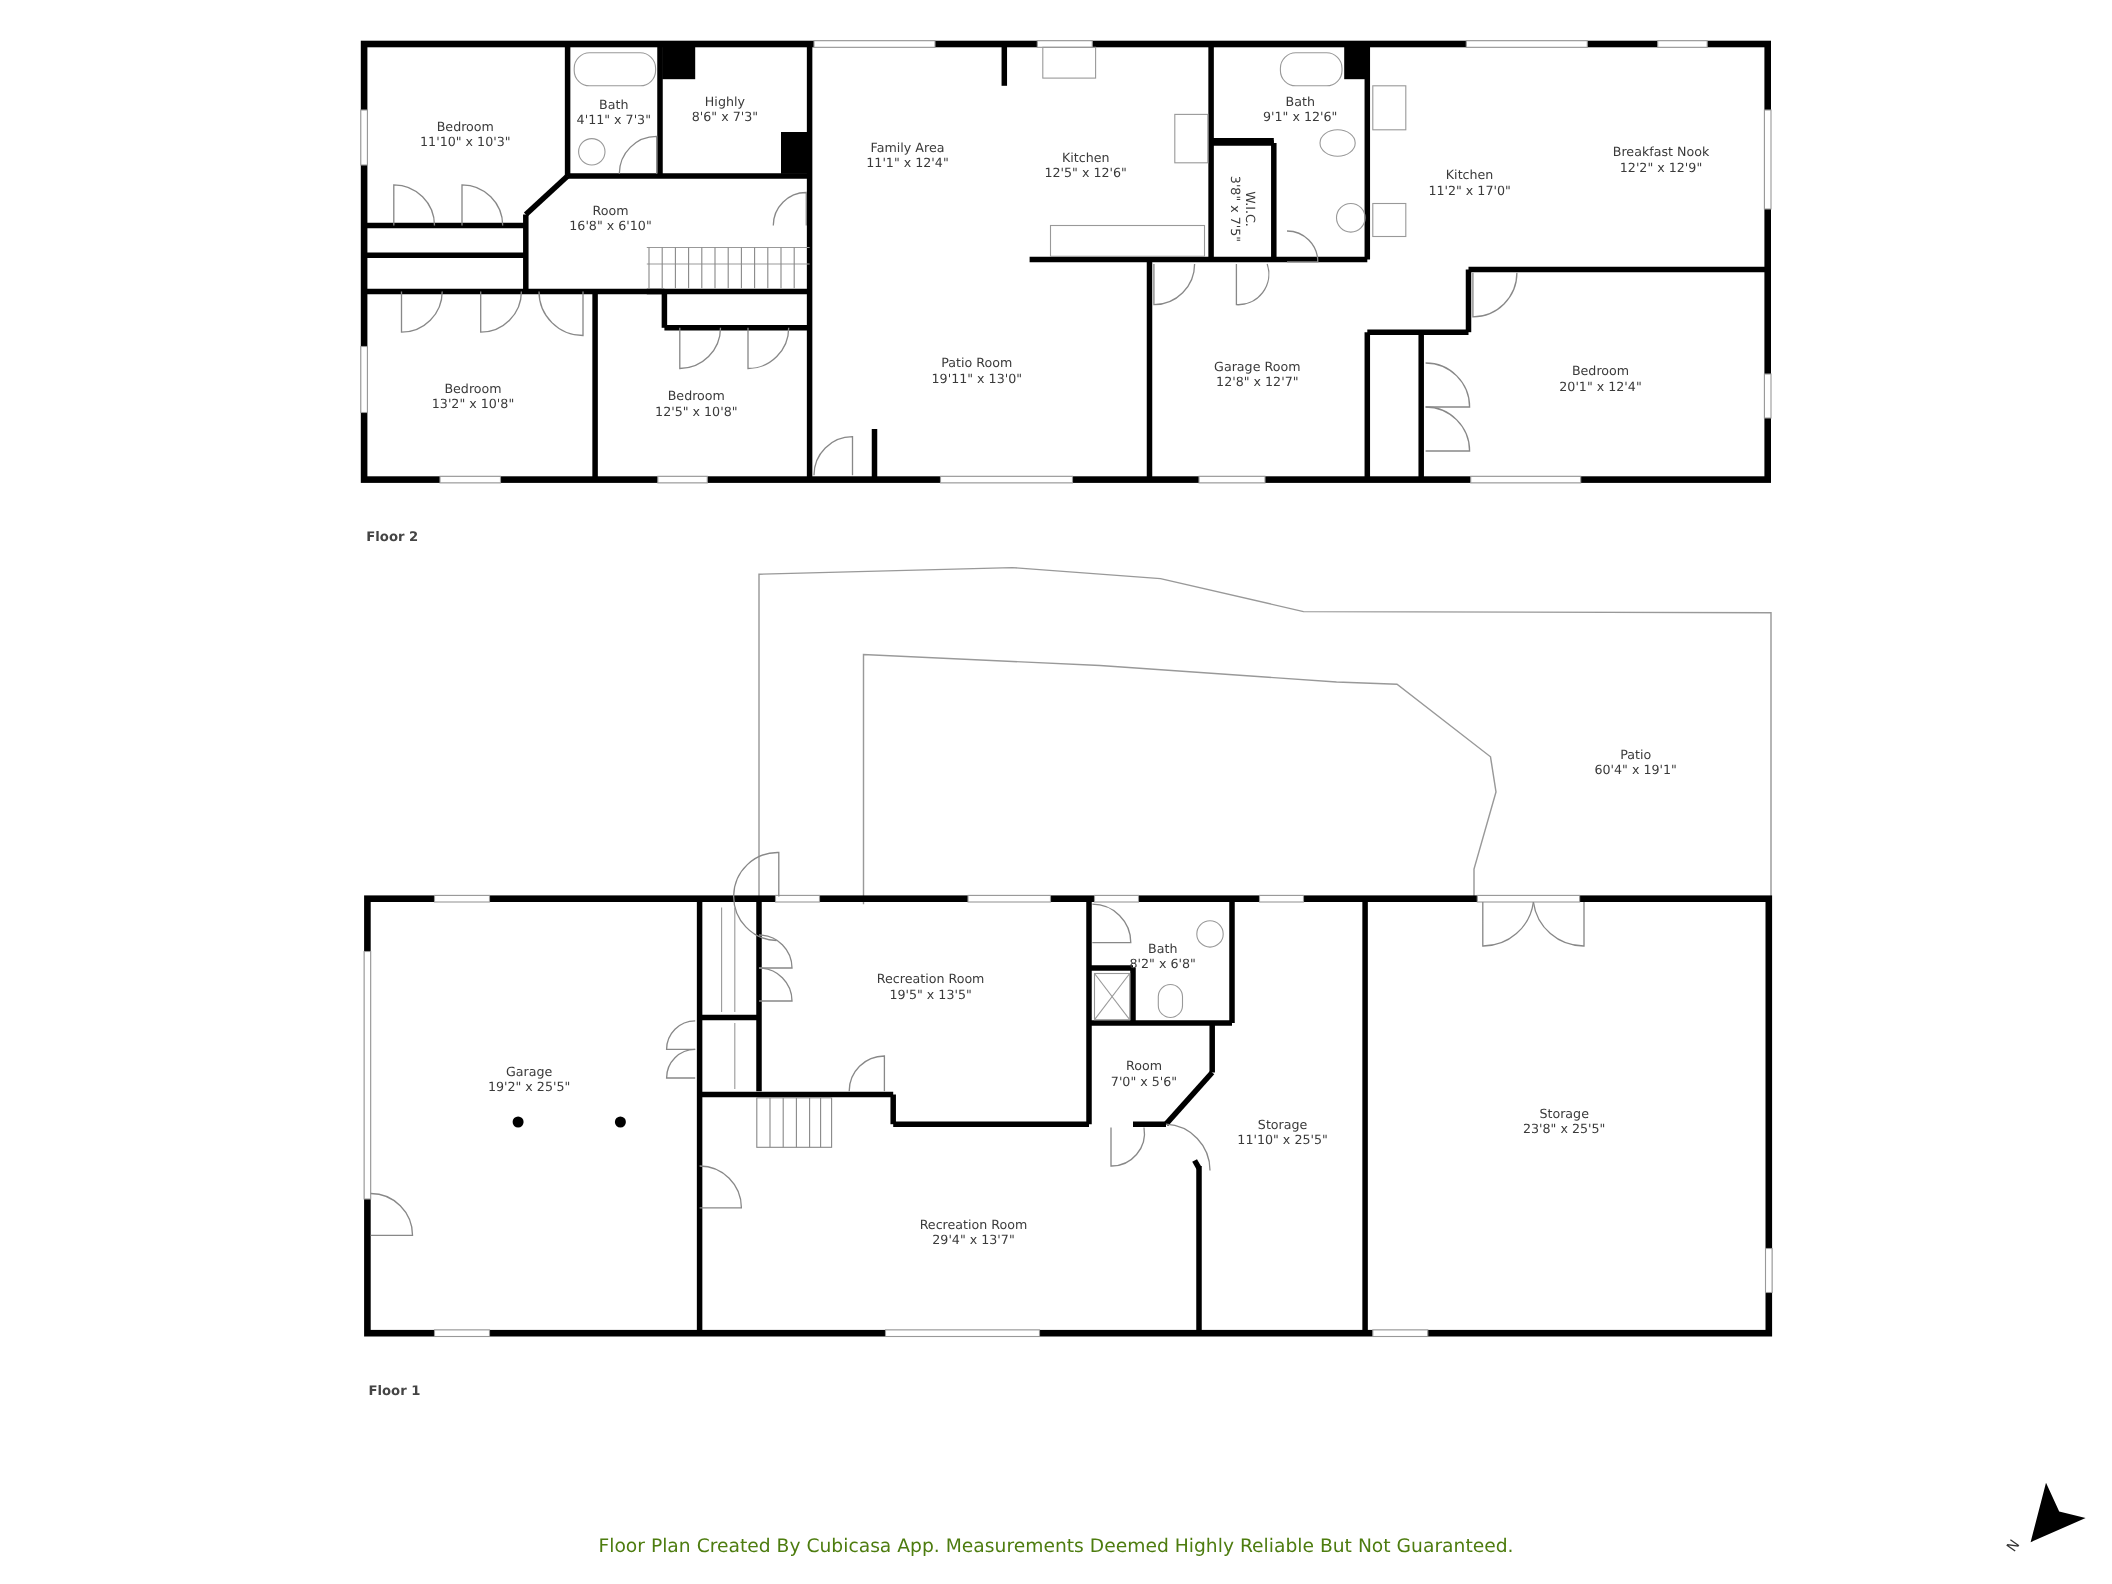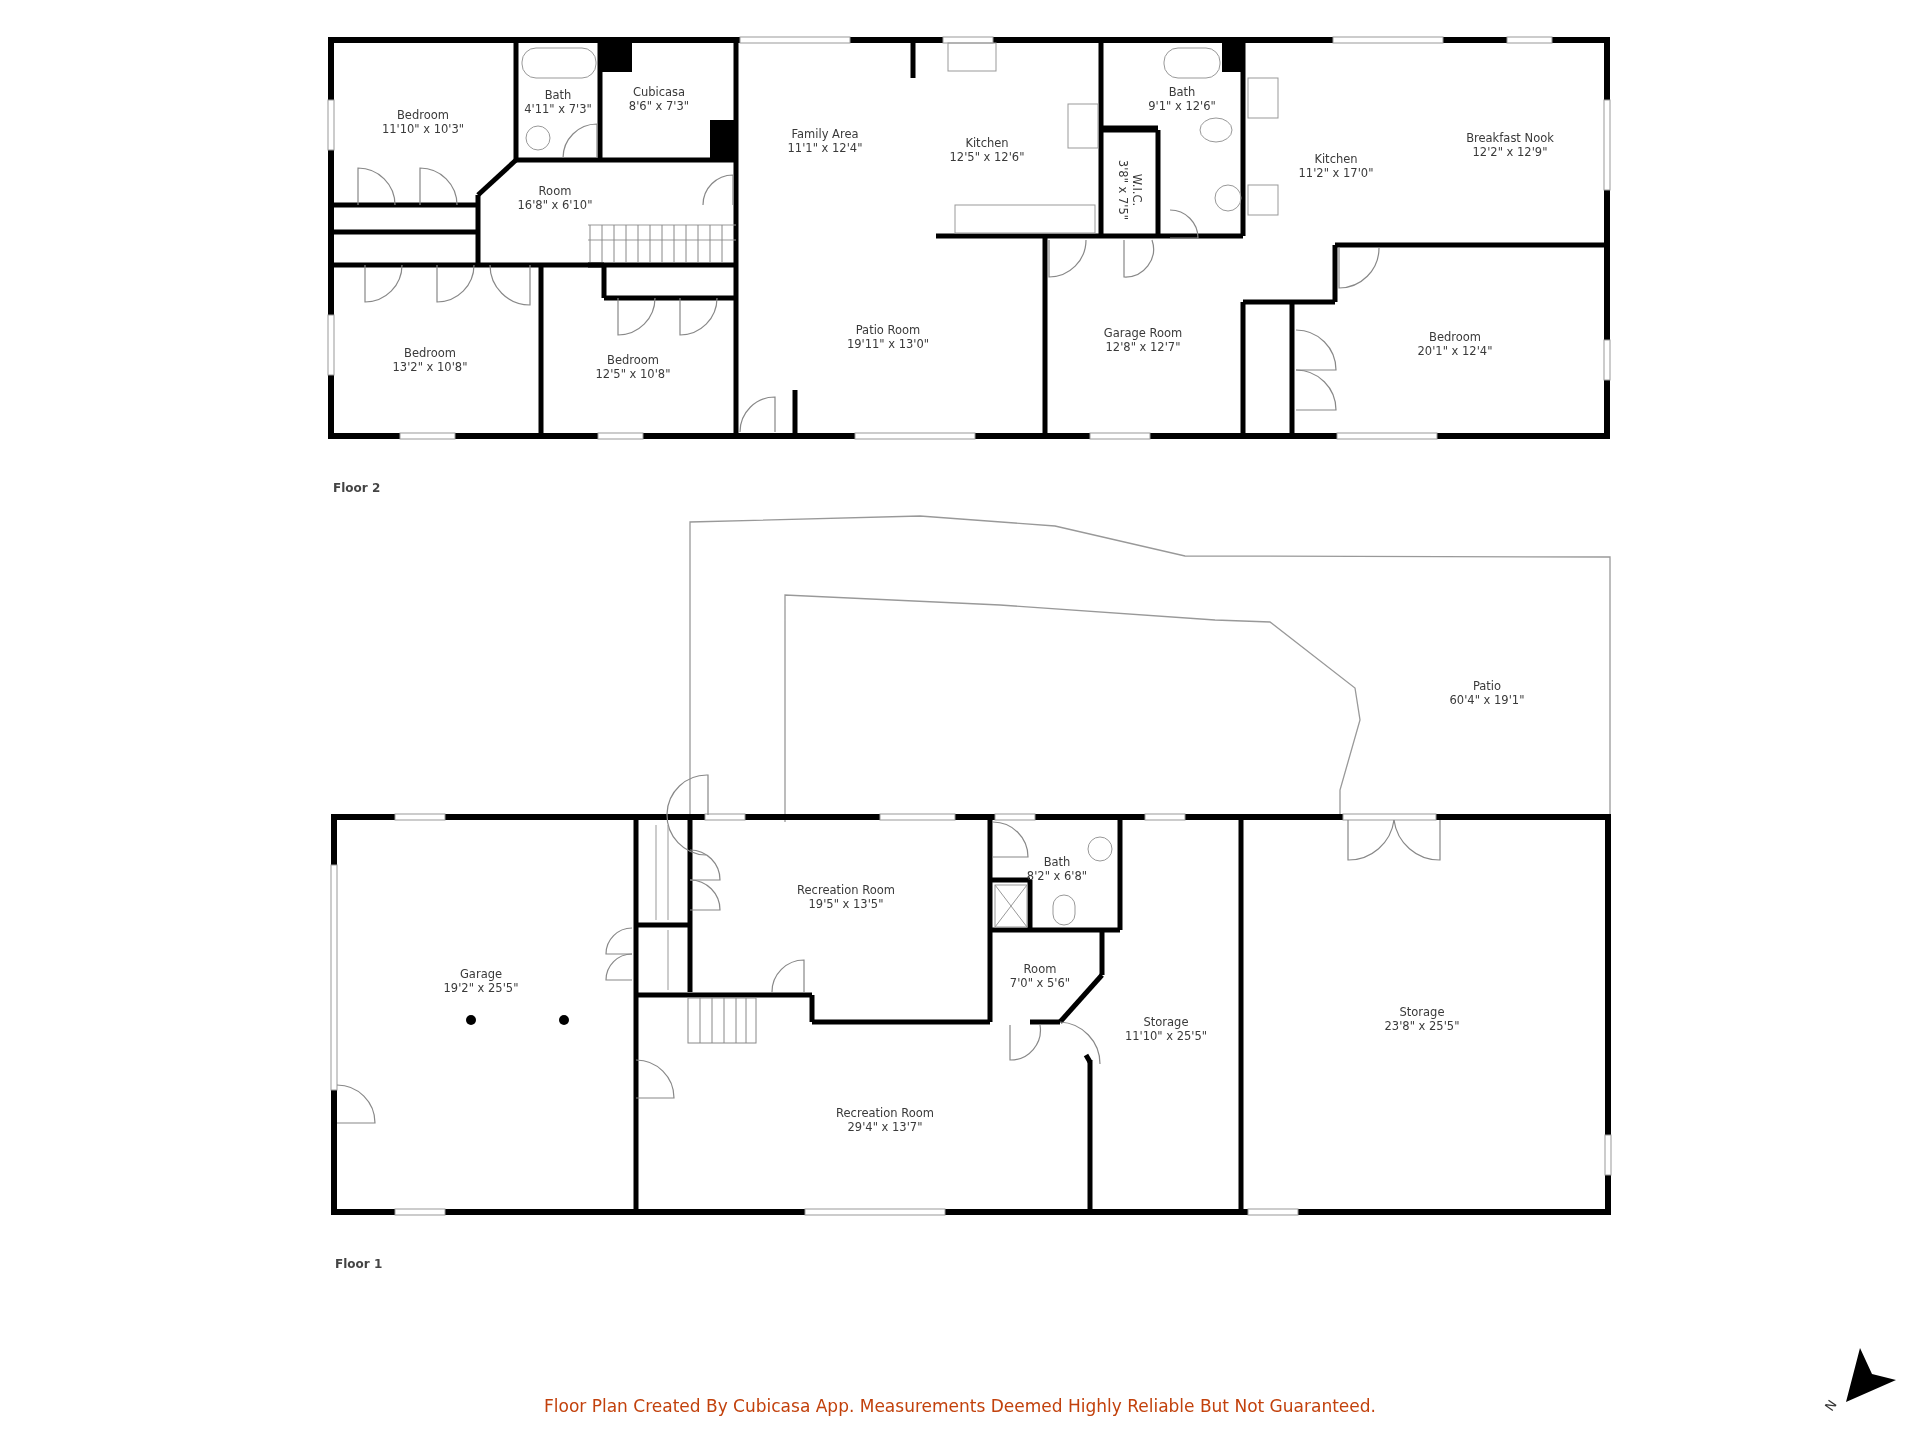--- a/index.html
+++ b/index.html
@@ -2,21 +2,21 @@
 <html><head>
 <meta charset="utf-8">
 <style>
   html, body { margin:0; padding:0; background:#ffffff; }
   body { width:1920px; height:1440px; position:relative; overflow:hidden; font-family:"DejaVu Sans", sans-serif; }
   #plan { position:absolute; left:0; top:0; }
   .room-label { position:absolute; transform:translate(-50%,-50%); text-align:center; color:#3a3a3a; font-size:11.5px; line-height:14px; white-space:nowrap; }
   .room-label .dim { display:block; }
   .room-label.vertical { transform:translate(-50%,-50%) rotate(90deg); }
   .floor-label { position:absolute; font-size:12px; color:#444; font-weight:bold; }
-  .disclaimer { position:absolute; left:0; width:100%; top:1396px; text-align:center; font-family:"DejaVu Sans", sans-serif; font-size:17px; color:#c2410c; }
+  .disclaimer { position:absolute; left:0; width:100%; top:1396px; text-align:center; font-family:"DejaVu Sans", sans-serif; font-size:17px; color:#4d7c0f; }
   .north { position:absolute; left:1820px; top:1340px; width:80px; height:80px; }
 </style>
 </head>
 <body>
 
 <svg id="plan" width="1920" height="1440" viewBox="0 0 1920 1440" xmlns="http://www.w3.org/2000/svg">
   <g>
 
     <g fill="none" stroke="#000" stroke-width="6">
       <rect x="331" y="40" width="1276" height="396"></rect>
@@ -209,21 +209,21 @@
     <g fill="#000">
       <circle cx="471" cy="1020" r="5"></circle>
       <circle cx="564" cy="1020" r="5"></circle>
     </g>
   </g>
 </svg>
 
 <div>
   <div class="room-label" style="left:423px;top:122px"><span>Bedroom</span><span class="dim">11'10" x 10'3"</span></div>
   <div class="room-label" style="left:558px;top:102px"><span>Bath</span><span class="dim">4'11" x 7'3"</span></div>
-  <div class="room-label" style="left:659px;top:99px"><span>Cubicasa</span><span class="dim">8'6" x 7'3"</span></div>
+  <div class="room-label" style="left:659px;top:99px"><span>Highly</span><span class="dim">8'6" x 7'3"</span></div>
   <div class="room-label" style="left:555px;top:198px"><span>Room</span><span class="dim">16'8" x 6'10"</span></div>
   <div class="room-label" style="left:825px;top:141px"><span>Family Area</span><span class="dim">11'1" x 12'4"</span></div>
   <div class="room-label" style="left:987px;top:150px"><span>Kitchen</span><span class="dim">12'5" x 12'6"</span></div>
   <div class="room-label" style="left:1182px;top:99px"><span>Bath</span><span class="dim">9'1" x 12'6"</span></div>
   <div class="room-label vertical" style="left:1130px;top:190px"><span>W.I.C.</span><span class="dim">3'8" x 7'5"</span></div>
   <div class="room-label" style="left:1336px;top:166px"><span>Kitchen</span><span class="dim">11'2" x 17'0"</span></div>
   <div class="room-label" style="left:1510px;top:145px"><span>Breakfast Nook</span><span class="dim">12'2" x 12'9"</span></div>
   <div class="room-label" style="left:430px;top:360px"><span>Bedroom</span><span class="dim">13'2" x 10'8"</span></div>
   <div class="room-label" style="left:633px;top:367px"><span>Bedroom</span><span class="dim">12'5" x 10'8"</span></div>
   <div class="room-label" style="left:888px;top:337px"><span>Patio Room</span><span class="dim">19'11" x 13'0"</span></div>

